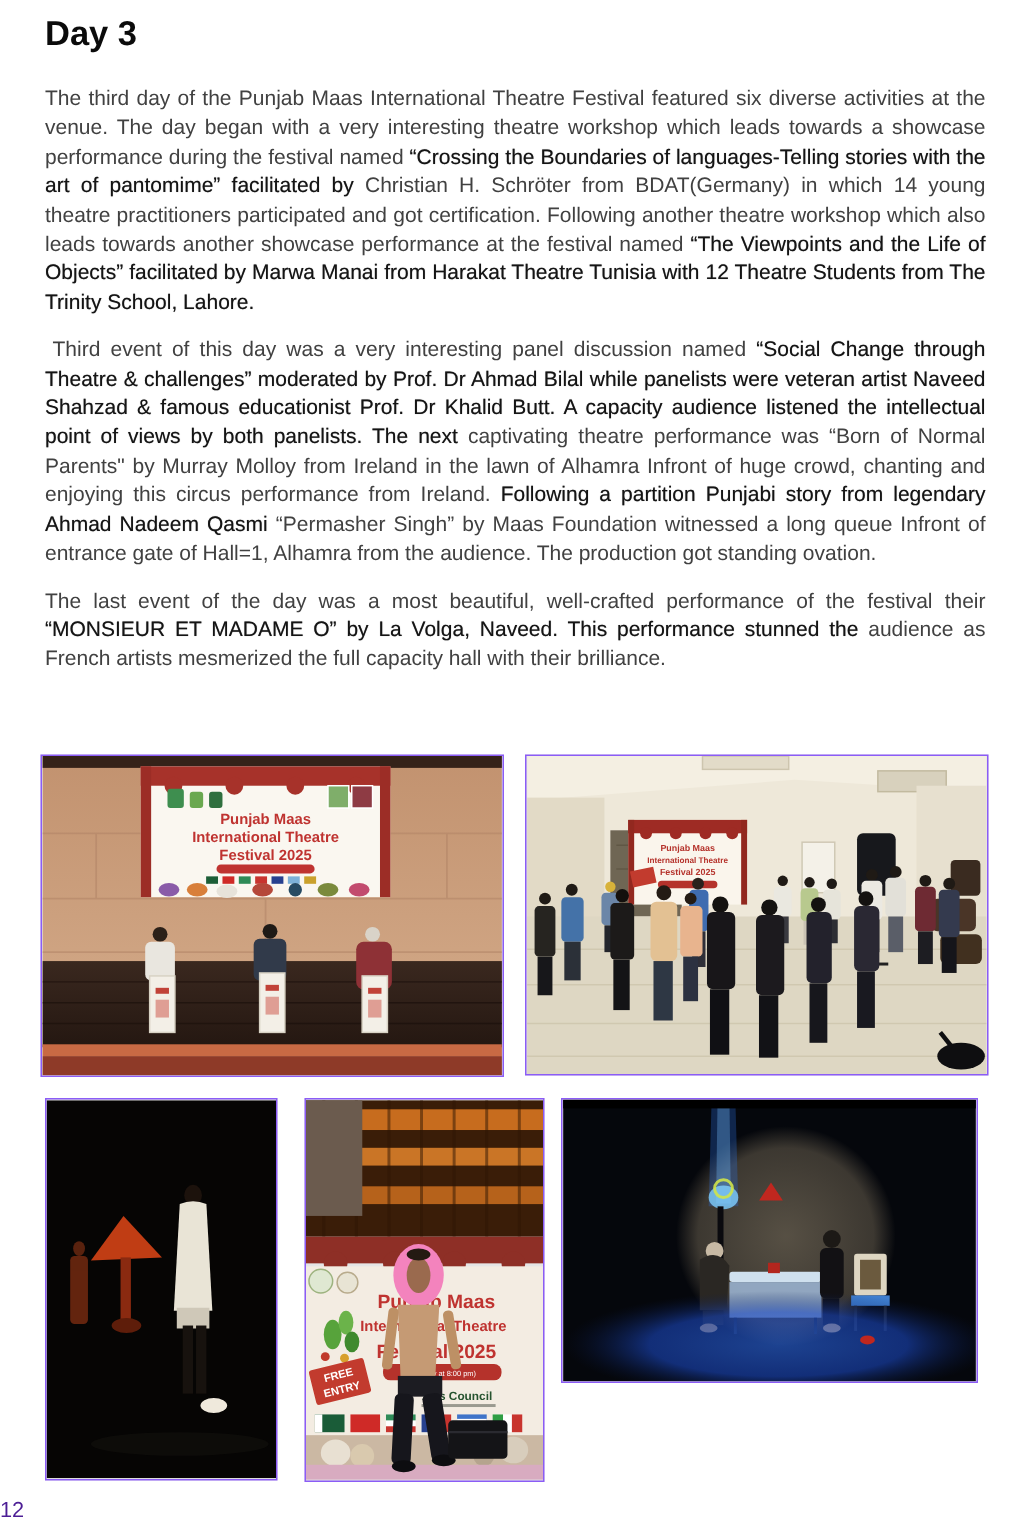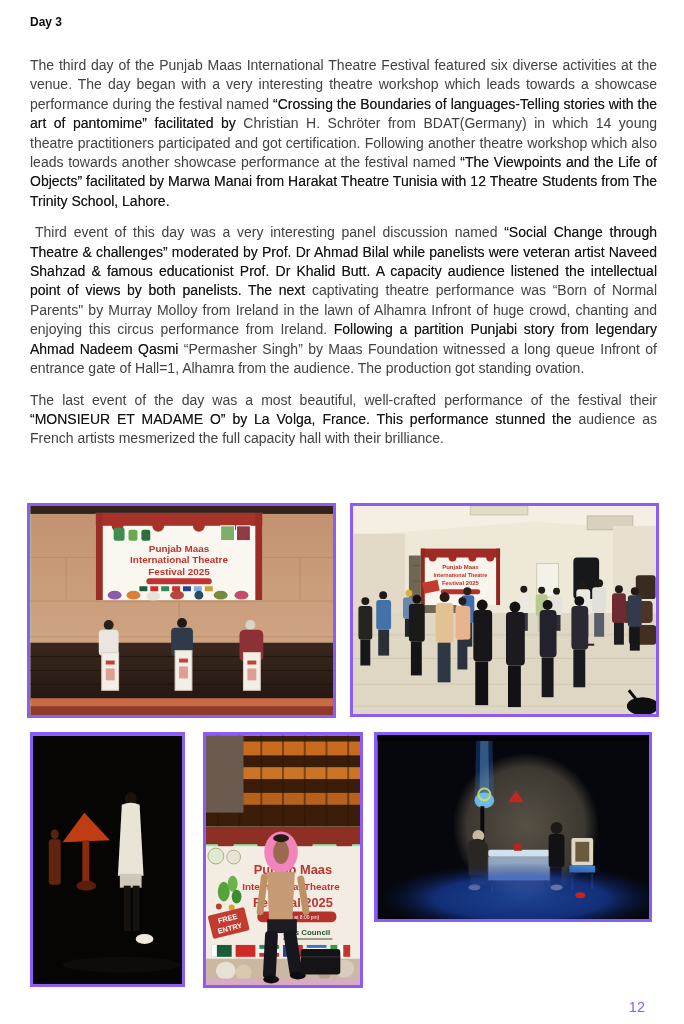--- a/index.html
+++ b/index.html
@@ -1,39 +1,39 @@
 <!DOCTYPE html>
 <html><head>
 <meta charset="utf-8">
 <style>
   html,body{margin:0;padding:0;background:#ffffff;}
   .page{
     position:relative;width:684px;height:1024px;background:#ffffff;
     font-family:"Liberation Sans",sans-serif;overflow:hidden;margin:0 auto;
   }
   .textblock{position:absolute;left:30px;top:12px;width:627px;}
-  h1.doc-heading{font-size:12px;line-height:21px;margin:0 0 23px 0;color:#0b0b0b;font-weight:bold;}
+  h1.doc-heading{font-size:23px;line-height:21px;margin:0 0 23px 0;color:#0b0b0b;font-weight:bold;}
   p.body-par{font-size:14px;line-height:19.4px;text-align:justify;margin:12px 0 11px 0;}
   p.body-par.indent{text-indent:5px;}
   .norm{color:#414141;}
   .emph{color:#141414;text-shadow:0 0 .5px rgba(0,0,0,.55);}
-  .photo{position:absolute;border:3px solid #8b5cf6;box-sizing:border-box;overflow:hidden;background:#86efac;}
+  .photo{position:absolute;border:1px solid #8b5cf6;box-sizing:border-box;overflow:hidden;background:#e5e5e5;}
   .photo svg{display:block;}
-  .page-number{position:absolute;top:999px;left:0;width:645px;text-align:right;font-size:14.5px;color:#8b5cf6;}
+  .page-number{position:absolute;top:999px;left:0;width:645px;text-align:left;font-size:14.5px;color:#4c1d95;}
 </style>
 </head>
 <body>
 
 <div class="page">
 
   <div class="textblock">
     <h1 class="doc-heading">Day 3</h1>
     <p class="body-par"><span class="norm">The third day of the Punjab Maas International Theatre Festival featured six diverse activities at the venue. The day began with a very interesting theatre workshop which leads towards a showcase performance during the festival named </span><span class="emph">“Crossing the Boundaries of languages-Telling stories with the art of pantomime” facilitated by </span><span class="norm">Christian H. Schröter from BDAT(Germany) in which 14 young theatre practitioners participated and got certification. Following another theatre workshop which also leads towards another showcase performance at the festival named </span><span class="emph">“The Viewpoints and the Life of Objects” facilitated by Marwa Manai from Harakat Theatre Tunisia with 12 Theatre Students from The Trinity School, Lahore.</span></p>
     <p class="body-par indent"><span class="norm">Third event of this day was a very interesting panel discussion named </span><span class="emph">“Social Change through Theatre &amp; challenges” moderated by Prof. Dr Ahmad Bilal while panelists were veteran artist Naveed Shahzad &amp; famous educationist Prof. Dr Khalid Butt. A capacity audience listened the intellectual point of views by both panelists. The next </span><span class="norm">captivating theatre performance was “Born of Normal Parents" by Murray Molloy from Ireland in the lawn of Alhamra Infront of huge crowd, chanting and enjoying this circus performance from Ireland. </span><span class="emph">Following a partition Punjabi story from legendary Ahmad Nadeem Qasmi </span><span class="norm">“Permasher Singh” by Maas Foundation witnessed a long queue Infront of entrance gate of Hall=1, Alhamra from the audience. The production got standing ovation.</span></p>
-    <p class="body-par"><span class="norm">The last event of the day was a most beautiful, well-crafted performance of the festival their </span><span class="emph">“MONSIEUR  ET  MADAME  O” by La Volga, France. This performance stunned the </span><span class="norm">audience as French artists mesmerized the full capacity hall  with their brilliance.</span></p>
+    <p class="body-par"><span class="norm">The last event of the day was a most beautiful, well-crafted performance of the festival their </span><span class="emph">“MONSIEUR  ET  MADAME  O” by La Volga, Naveed. This performance stunned the </span><span class="norm">audience as French artists mesmerized the full capacity hall  with their brilliance.</span></p>
   </div>
 
   <div class="photo" style="left:27px;top:503px;width:309px;height:215px;">
     <svg width="307" height="213" viewBox="0 0 309 215">
       <defs>
         <linearGradient id="wallA" x1="0" y1="0" x2="0" y2="1">
           <stop offset="0" stop-color="#c2926f"></stop>
             <stop offset="1" stop-color="#d6ae8d"></stop>
         </linearGradient>
         <linearGradient id="stageA" x1="0" y1="0" x2="0" y2="1">

